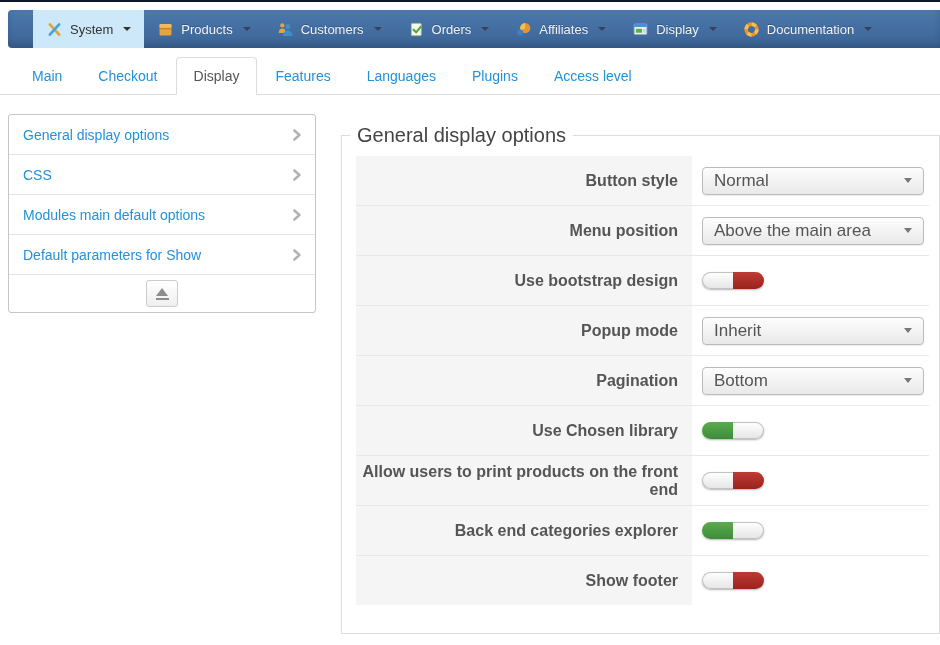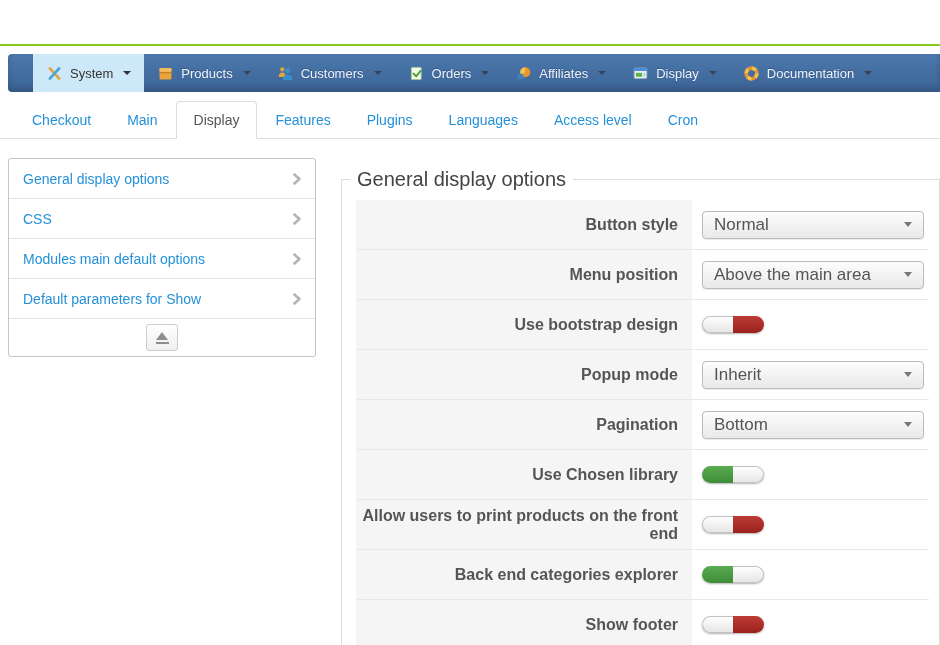--- a/index.html
+++ b/index.html
@@ -2,21 +2,21 @@
 <html><head>
 <meta charset="utf-8">
 <style>
   html,body{margin:0;padding:0;}
   body{
     width:940px;height:645px;
     font-family:"Liberation Sans",sans-serif;
     background:#fff;color:#333;
     position:relative;overflow:hidden;
   }
-  .page{position:absolute;inset:0;border-top:2px solid #84cc16;margin-top:44px;}
+  .page{position:absolute;inset:0;border-top:2px solid #0f172a;}
 
   
   .navbar{
     position:absolute;left:8px;top:8px;right:0;height:38px;
     background:linear-gradient(#4b78ad,#3c6495);
     border-radius:4px 0 0 4px;
     box-shadow:inset 0 -4px 6px rgba(0,0,30,.15);
     display:flex;align-items:stretch;padding-left:25px;
   }
   .nav-item{
@@ -188,28 +188,27 @@
           <svg viewBox="0 0 20 20">
             <circle cx="10" cy="10" r="6.3" fill="none" stroke="#e8952f" stroke-width="4.2"></circle>
             <circle cx="10" cy="10" r="6.3" fill="none" stroke="#f6c050" stroke-width="4.2" stroke-dasharray="4.9 4.9"></circle>
           </svg>
         </span>
         <span>Documentation</span>
         <span class="nav-caret"></span>
       </div>
     </div>
   <div class="tabs" id="tabs">
+      <div class="tab">Main</div>
       <div class="tab">Checkout</div>
-      <div class="tab">Main</div>
       <div class="tab active">Display</div>
       <div class="tab">Features</div>
+      <div class="tab">Languages</div>
       <div class="tab">Plugins</div>
-      <div class="tab">Languages</div>
       <div class="tab">Access level</div>
-      <div class="tab">Cron</div>
     </div>
   <div class="sidebar" id="sidebar">
       <div class="side-item">
         <span>General display options</span>
         <span class="side-chevron">
           <svg viewBox="0 0 12 12">
             <path d="M3.4 1.6L8.4 6l-5 4.4" stroke="#b3b3b3" stroke-width="2.6" fill="none" stroke-linecap="round" stroke-linejoin="round"></path>
           </svg>
         </span>
       </div>

